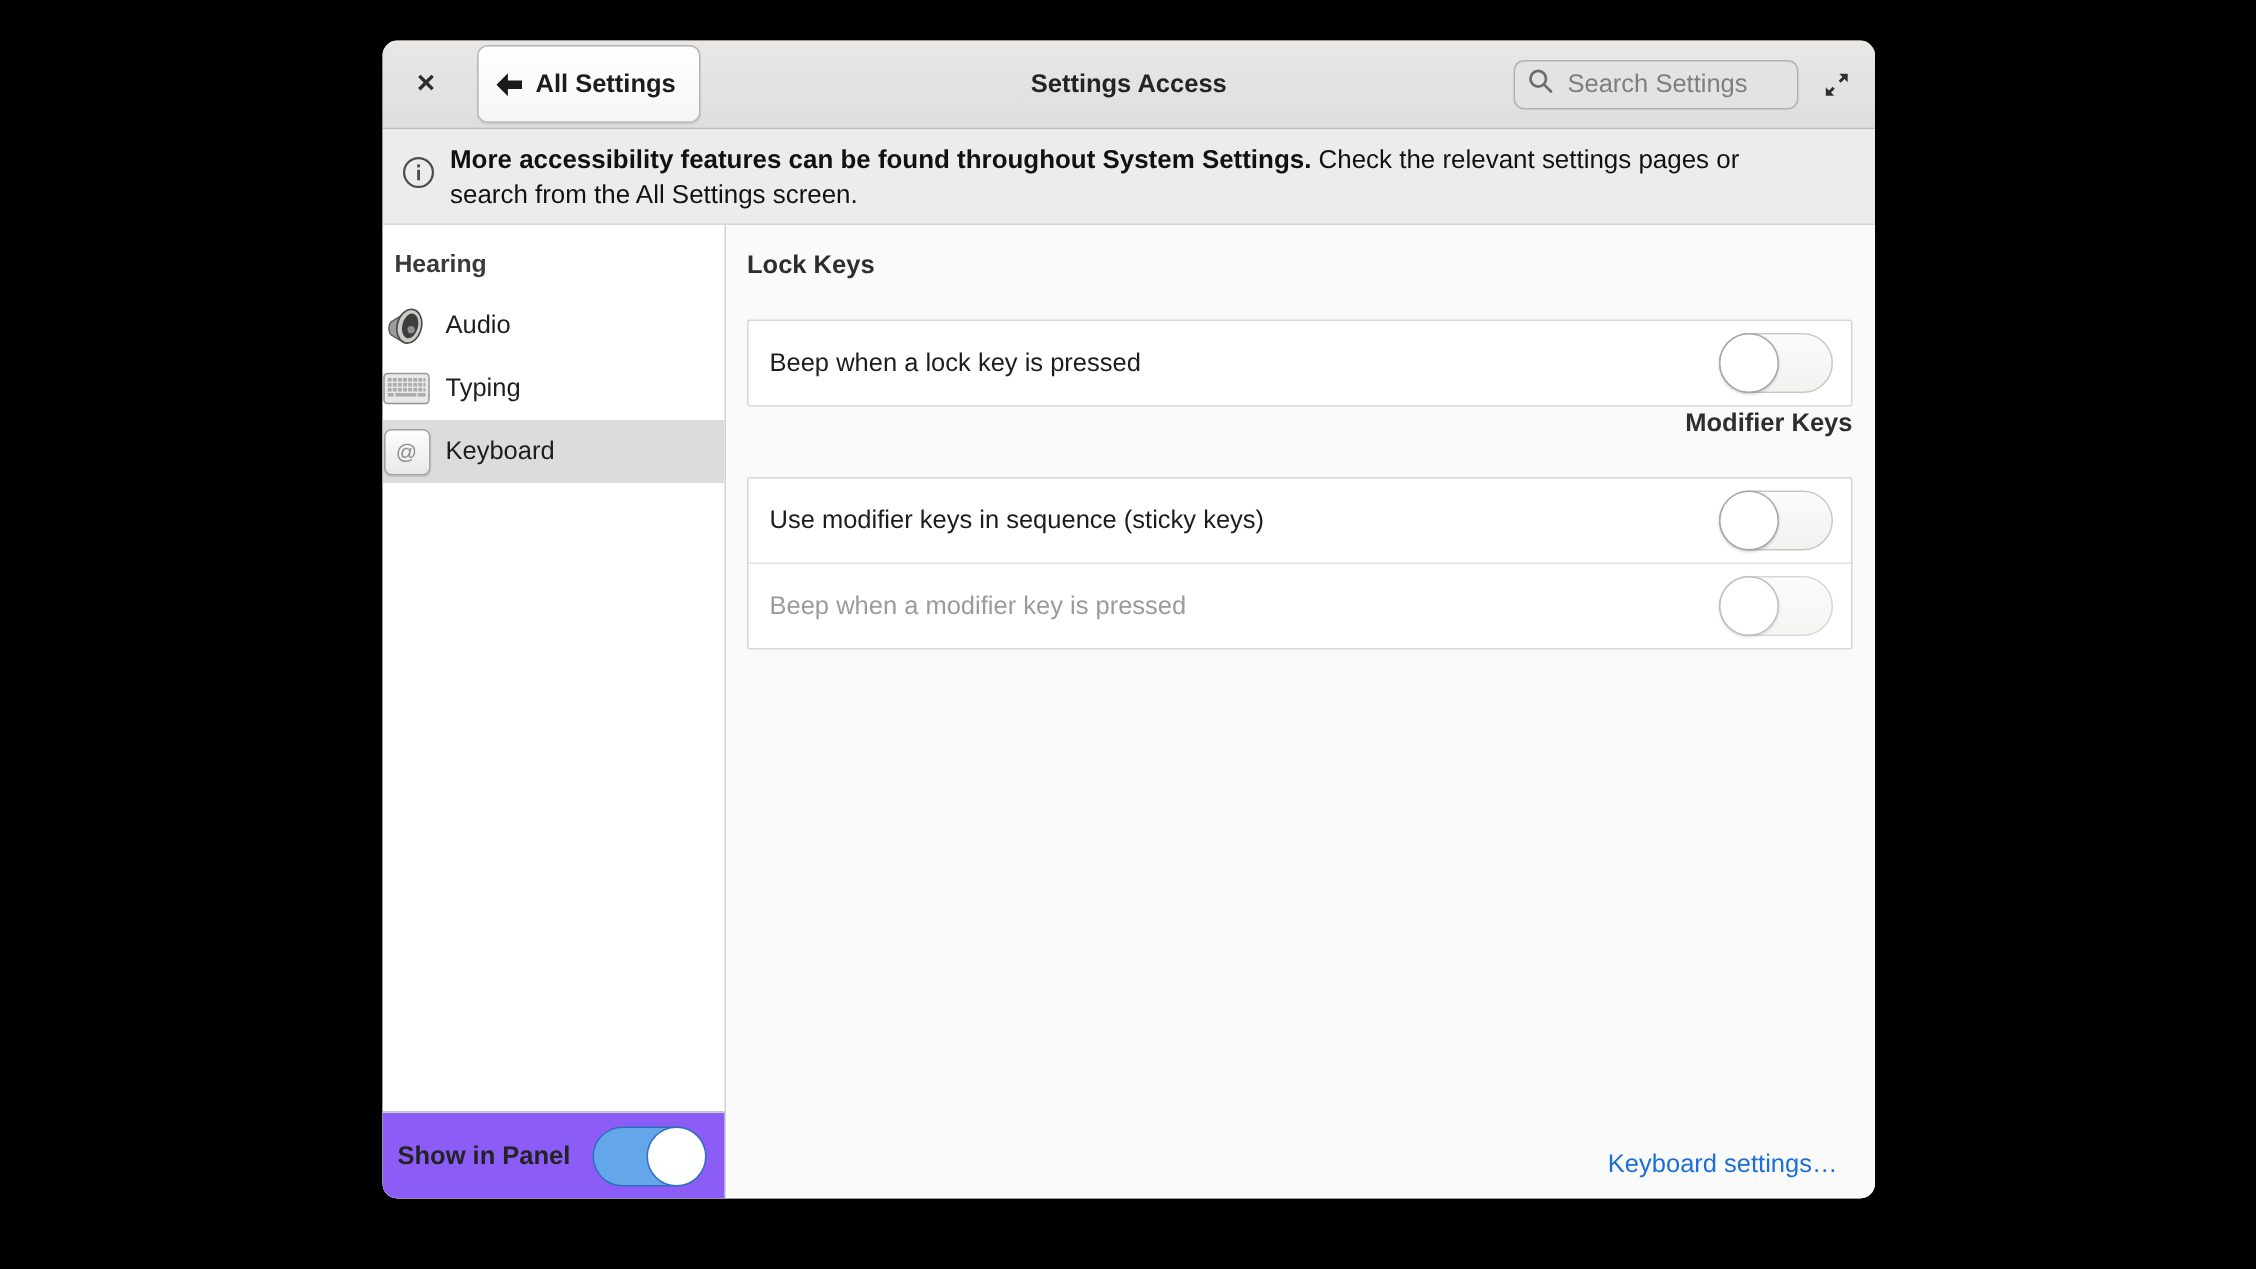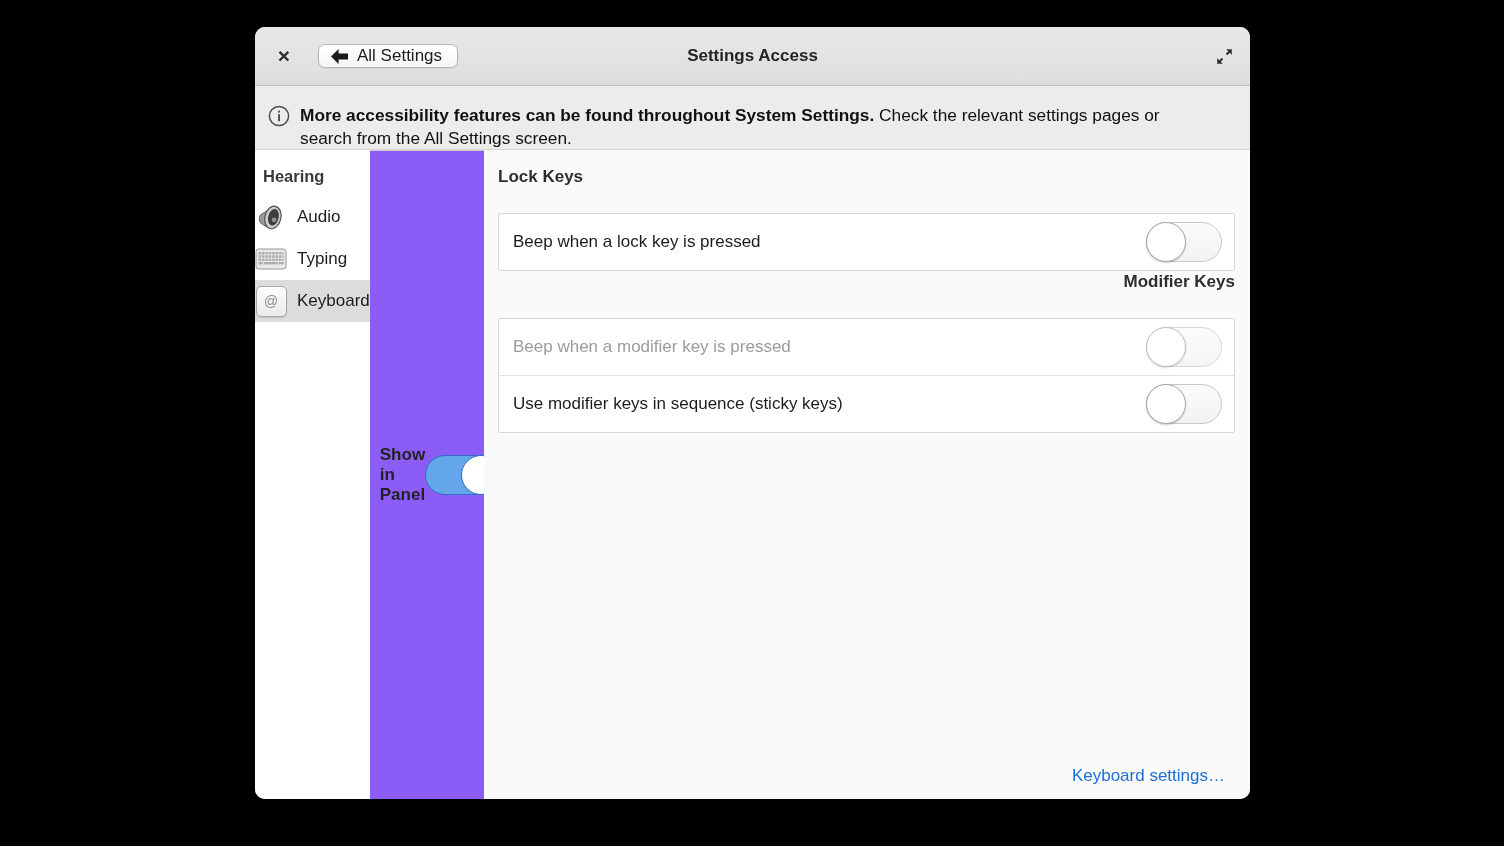--- a/index.html
+++ b/index.html
@@ -19,25 +19,25 @@
     background:linear-gradient(#e9e8e7,#dfdedd);
     border-bottom:1px solid #bfbebd;
     display:flex;align-items:center;
   }
   .close-btn{
     margin-left:17px;width:24px;height:24px;border:none;background:transparent;
     font-size:21px;font-weight:700;color:#2d2d2d;line-height:24px;text-align:center;
     cursor:default;padding:0;font-family:"Liberation Sans",sans-serif;
   }
   .back-btn{
-    margin-left:22px;height:24px;padding:0 15px 0 11px;
+    margin-left:22px;height:52px;padding:0 15px 0 11px;
     background:linear-gradient(#ffffff,#f7f6f5);
     border:1px solid #b7b6b5;border-radius:7px;
     display:flex;align-items:center;gap:8px;
-    font-size:17px;font-weight:400;color:#1c1c1c;
+    font-size:17px;font-weight:700;color:#1c1c1c;
     box-shadow:0 1px 1px rgba(0,0,0,.06);
     font-family:"Liberation Sans",sans-serif;
   }
   .back-btn svg{display:block;}
   .win-title{
     position:absolute;left:50%;top:50%;transform:translate(-50%,-50%);
     font-size:17px;font-weight:700;color:#242424;white-space:nowrap;
   }
   .title-right{margin-left:auto;display:flex;align-items:center;}
   .search-box{
@@ -50,32 +50,32 @@
     font-size:17px;color:#3a3a3a;font-family:"Liberation Sans",sans-serif;
   }
   .search-box input::placeholder{color:#807f7d;opacity:1;}
   .expand-btn{
     width:26px;height:26px;border:none;background:transparent;padding:0;
     margin:0 13px 0 12px;display:flex;align-items:center;justify-content:center;
   }
   
   .banner{
     height:63px;flex:0 0 63px;background:#ececeb;border-bottom:1px solid #d7d6d5;
-    display:flex;align-items:flex-end;
+    display:flex;align-items:center;
   }
   .banner .info-ic{flex:0 0 auto;margin-left:13px;align-self:center;}
   .banner p{
     margin:0 0 0 10px;font-size:17.3px;line-height:22.5px;color:#111;
     max-width:888px;
   }
   .banner p b{font-weight:700;}
   
   .body{flex:1;display:flex;min-height:0;}
   .sidebar{
-    width:228px;flex:0 0 228px;background:#fff;display:flex;flex-direction:row;
+    width:228px;flex:0 0 228px;background:#fff;display:flex;flex-direction:column;
     border-right:1px solid #d5d4d3;
   }
   .side-nav{flex:1;padding-top:6px;}
   .side-header{
     height:40px;display:flex;align-items:center;padding-left:8px;
     font-size:16.5px;font-weight:700;color:#3a3a3a;
   }
   .side-item{
     height:42px;display:flex;align-items:center;cursor:default;
   }
@@ -149,20 +149,29 @@
     <button class="back-btn">
       <span>
         <svg width="19" height="17" viewBox="0 0 19 17">
             <path d="M8.6 0.9 L1 8.5 L8.6 16.1 L8.6 11.4 L18 11.4 L18 5.6 L8.6 5.6 Z" fill="#1a1a1a"></path>
           </svg>
       </span>
       <span>All Settings</span>
     </button>
     <div class="win-title">Settings Access</div>
     <div class="title-right">
+      <div class="search-box">
+        <span>
+          <svg width="18" height="18" viewBox="0 0 18 18" fill="none">
+            <circle cx="7.5" cy="7.5" r="5.2" stroke="#6d6d6b" stroke-width="1.8"></circle>
+            <line x1="11.6" y1="11.6" x2="16" y2="16" stroke="#6d6d6b" stroke-width="1.8" stroke-linecap="round"></line>
+          </svg>
+        </span>
+        <input type="text" placeholder="Search Settings" style="">
+      </div>
       <button class="expand-btn">
         <svg width="21" height="21" viewBox="0 0 21 21">
           <path d="M12.2 3.2 H17.8 V8.8 L15.7 6.7 L13.2 9.2 L11.8 7.8 L14.3 5.3 Z" fill="#2f2f2f"></path>
           <path d="M8.8 17.8 H3.2 V12.2 L5.3 14.3 L7.8 11.8 L9.2 13.2 L6.7 15.7 Z" fill="#2f2f2f"></path>
         </svg>
       </button>
     </div>
   </div>
 
   <div class="banner">
@@ -257,30 +266,30 @@
           <span class="lbl">Beep when a lock key is pressed</span>
           <div class="toggle off">
             <div class="knob"></div>
           </div>
         </div>
       </div>
 
       <h3 class="sect-header later">Modifier Keys</h3>
       <div class="card">
         <div class="card-row">
+          <span class="lbl">Use modifier keys in sequence (sticky keys)</span>
+          <div class="toggle off">
+            <div class="knob"></div>
+          </div>
+        </div>
+        <div class="card-row">
           <span class="lbl disabled">Beep when a modifier key is pressed</span>
           <div class="toggle off dim">
             <div class="knob"></div>
           </div>
         </div>
-        <div class="card-row">
-          <span class="lbl">Use modifier keys in sequence (sticky keys)</span>
-          <div class="toggle off">
-            <div class="knob"></div>
-          </div>
-        </div>
       </div>
 
       <a class="settings-link" href="#">Keyboard settings…</a>
     </div>
 
   </div>
 </div>
 
 </body></html>

